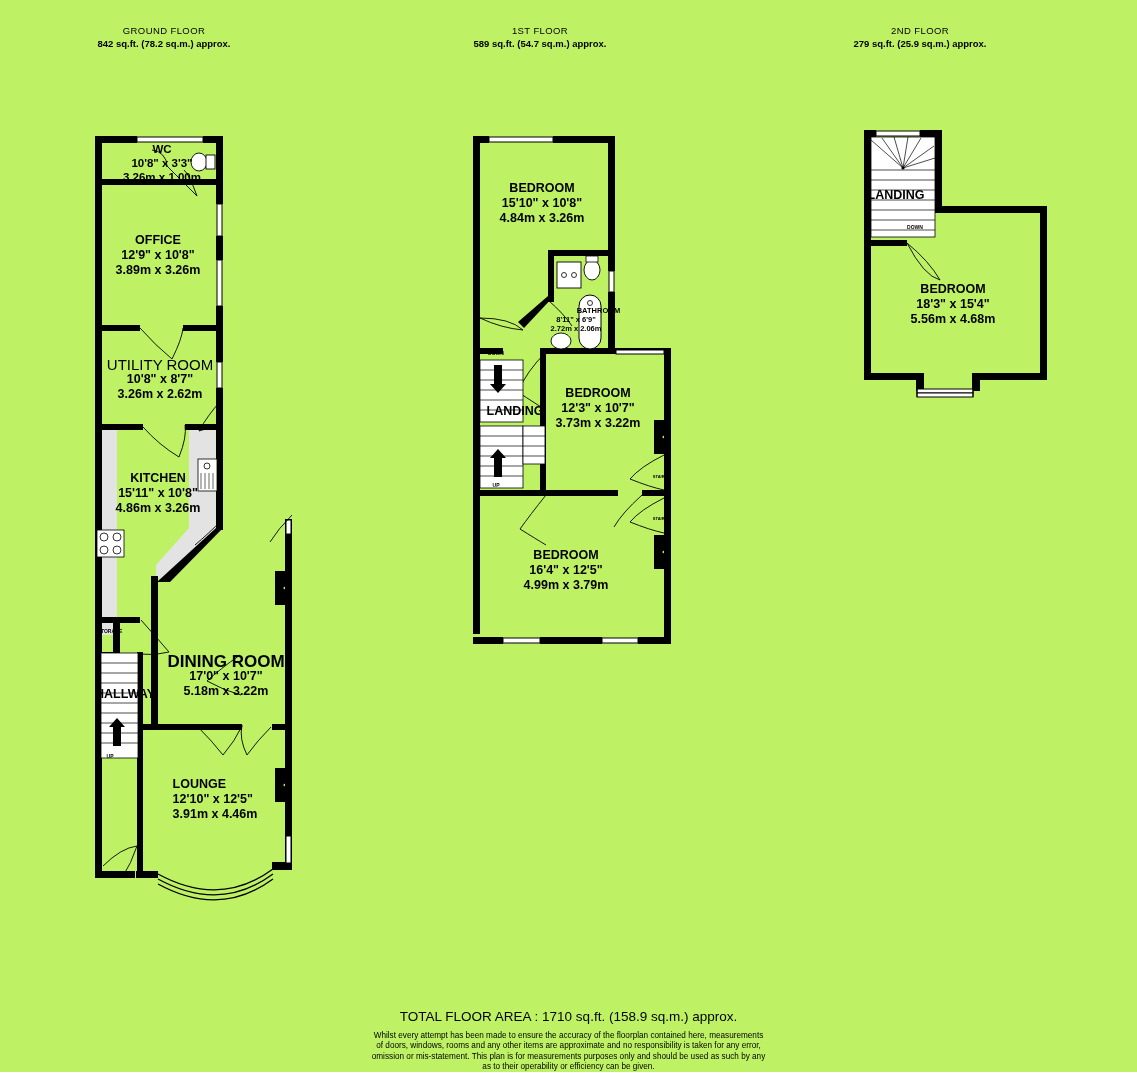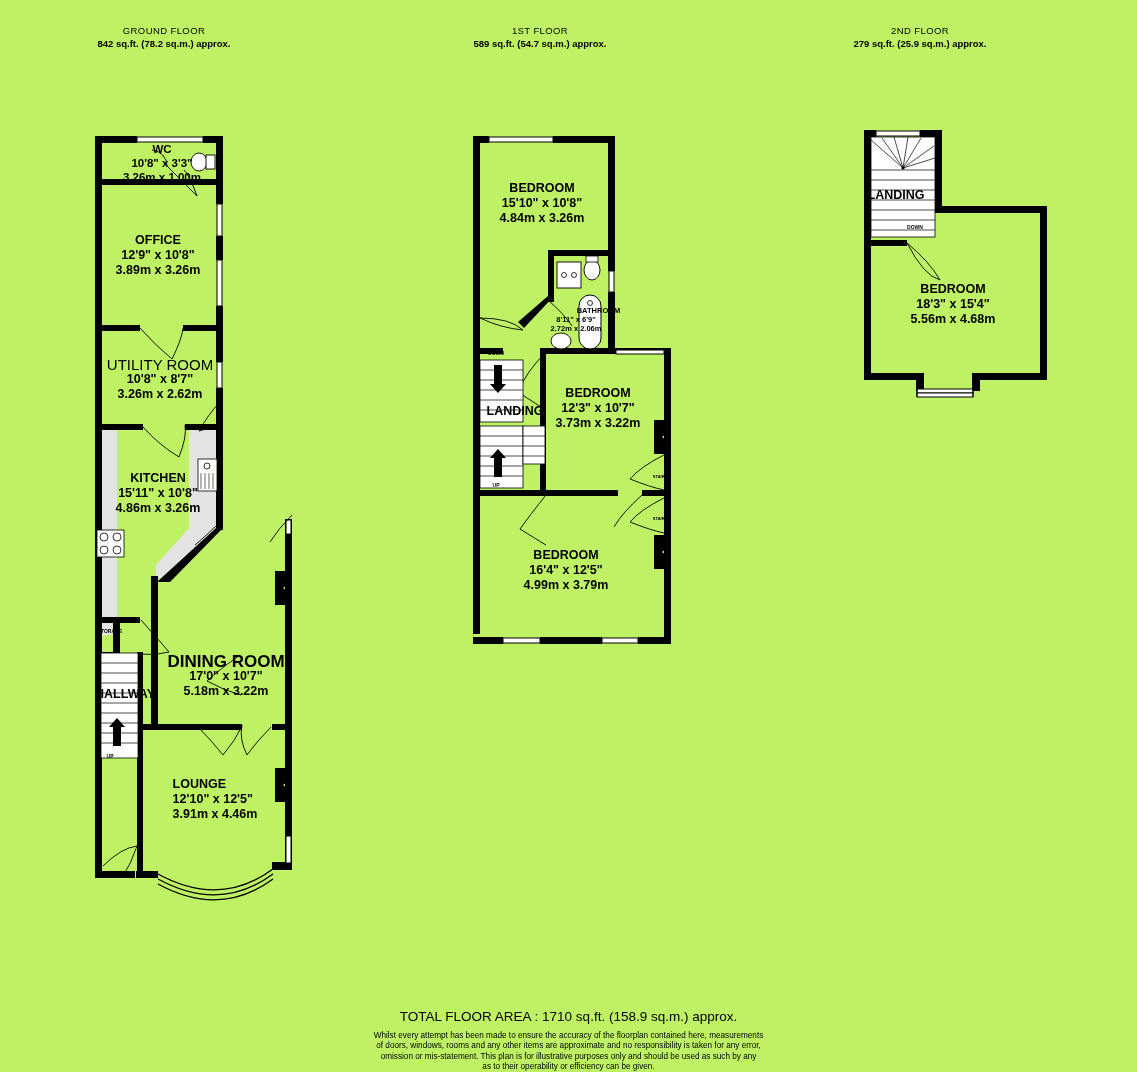--- a/index.html
+++ b/index.html
@@ -429,18 +429,18 @@
       <div style="font-size:12.5px;font-weight:bold;line-height:15px;">5.56m  x 4.68m</div>
     </div>
     <div style="position:absolute;left:896px;top:188px;transform:translateX(-50%);font-size:12.5px;font-weight:bold;white-space:nowrap;">LANDING</div>
     <div style="position:absolute;left:915px;top:224px;transform:translateX(-50%);font-size:5px;font-weight:bold;white-space:nowrap;">DOWN</div>
   </div>
 
   <div class="footer" style="top:1008px;">
     <div class="total-area">TOTAL FLOOR AREA : 1710 sq.ft. (158.9 sq.m.) approx.</div>
     <div class="disclaimer">Whilst every attempt has been made to ensure the accuracy of the floorplan contained here, measurements</div>
     <div class="disclaimer">of doors, windows, rooms and any other items are approximate and no responsibility is taken for any error,</div>
-    <div class="disclaimer">omission or mis-statement. This plan is for illustrative purposes only and should be used as such by any</div>
+    <div class="disclaimer">omission or mis-statement. This plan is for measurements purposes only and should be used as such by any</div>
     <div class="disclaimer">as to their operability or efficiency can be given.</div>
 
   </div>
 
 </div>
 
 </body></html>

